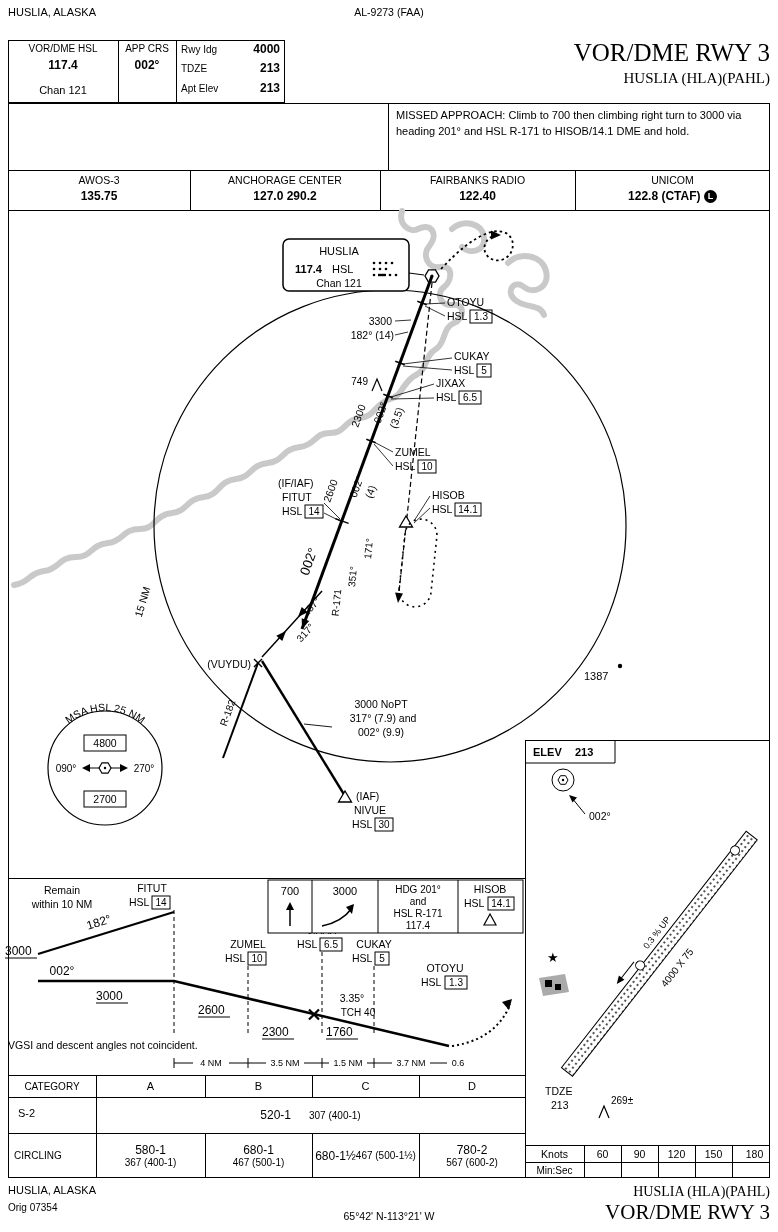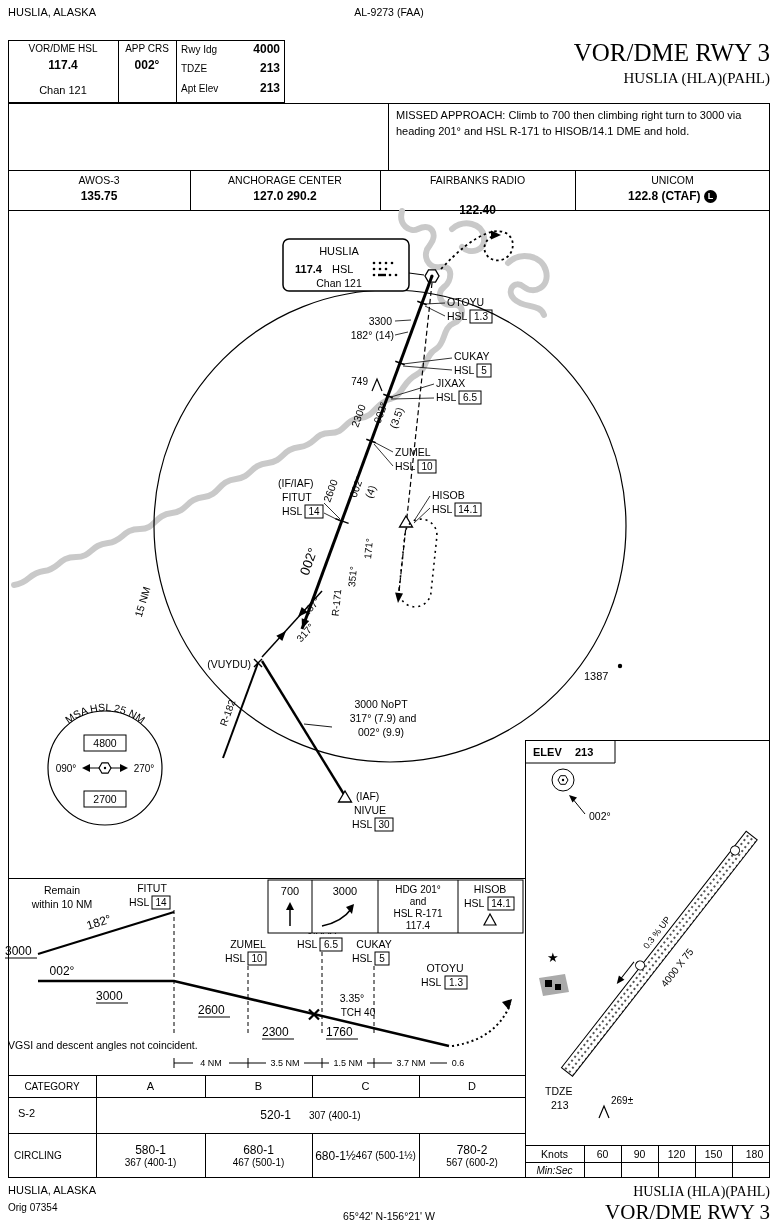--- a/index.html
+++ b/index.html
@@ -57,21 +57,21 @@
 
   <div class="hl" style="left:8px;top:210px;width:762px;"></div>
   <div class="vl" style="left:190px;top:170px;height:40px;"></div>
   <div class="vl" style="left:380px;top:170px;height:40px;"></div>
   <div class="vl" style="left:575px;top:170px;height:40px;"></div>
   <div class="abs t105 ctr" style="left:8px;top:174px;width:182px;">AWOS-3</div>
   <div class="abs t12 b ctr" style="left:8px;top:189px;width:182px;">135.75</div>
   <div class="abs t105 ctr" style="left:190px;top:174px;width:190px;">ANCHORAGE CENTER</div>
   <div class="abs t12 b ctr" style="left:190px;top:189px;width:190px;">127.0 290.2</div>
   <div class="abs t105 ctr" style="left:380px;top:174px;width:195px;">FAIRBANKS RADIO</div>
-  <div class="abs t12 b ctr" style="left:380px;top:189px;width:195px;margin-top:14px;">122.40</div>
+  <div class="abs t12 b ctr" style="left:380px;top:189px;width:195px;">122.40</div>
   <div class="abs t105 ctr" style="left:575px;top:174px;width:195px;">UNICOM</div>
   <div class="abs t12 b ctr" style="left:575px;top:189px;width:195px;">
     <span>122.8 (CTAF)</span>
     <span class="ctaf-circle">L</span>
   </div>
 
   <svg style="left:0;top:211px;" width="778" height="667" viewBox="0 0 778 667">
 
     <g stroke="#c9c9c9" stroke-width="6" fill="none" stroke-linecap="round">
       <path d="M 402,0 C 398,14 410,22 418,18 C 432,11 438,24 430,34 C 421,44 428,58 440,56 C 454,53 452,70 444,76 C 436,82 440,95 452,94 C 466,92 464,108 454,112 C 442,117 446,132 436,138 C 424,145 428,158 416,164 C 402,171 404,184 390,188 C 374,193 376,205 360,207 C 344,209 346,222 330,222 C 314,222 316,234 300,236 C 282,238 284,250 268,252 C 250,254 252,266 236,268 C 218,270 220,284 204,286 C 186,288 188,300 172,302 C 154,304 156,318 140,318 C 122,318 124,330 108,332 C 90,334 92,346 76,346 C 58,346 60,358 44,360 C 28,362 30,372 14,374"></path>
@@ -449,23 +449,23 @@
   <div class="vl" style="left:621px;top:1145px;height:33px;"></div>
   <div class="vl" style="left:658px;top:1145px;height:33px;"></div>
   <div class="vl" style="left:695px;top:1145px;height:33px;"></div>
   <div class="vl" style="left:732px;top:1145px;height:33px;"></div>
   <div class="cell t105" style="left:525px;top:1145px;width:59px;height:17px;">Knots</div>
   <div class="cell t105" style="left:584px;top:1145px;width:37px;height:17px;">60</div>
   <div class="cell t105" style="left:621px;top:1145px;width:37px;height:17px;">90</div>
   <div class="cell t105" style="left:658px;top:1145px;width:37px;height:17px;">120</div>
   <div class="cell t105" style="left:695px;top:1145px;width:37px;height:17px;">150</div>
   <div class="cell t105" style="left:732px;top:1145px;width:45px;height:17px;">180</div>
-  <div class="cell t10" style="left:525px;top:1162px;width:59px;height:16px;font-style:italic;">Min:Sec</div>
+  <div class="cell t10" style="left:525px;top:1162px;width:59px;height:16px;">Min:Sec</div>
 
   <div class="abs t11" style="left:8px;top:1184px;">HUSLIA, ALASKA</div>
   <div class="abs t10" style="left:8px;top:1202px;">Orig 07354</div>
-  <div class="abs t105 ctr" style="left:0;top:1210px;width:778px;">65°42' N-156°21' W</div>
+  <div class="abs t105 ctr" style="left:0;top:1210px;width:778px;">65°42' N-113°21' W</div>
   <div class="abs rt" style="right:8px;top:1184px;">
     <div class="serif" style="font-size:14px;">HUSLIA (HLA)(PAHL)</div>
     <div class="serif" style="font-size:21px;">VOR/DME RWY 3</div>
   </div>
 
 </div>
 
 </body></html>

